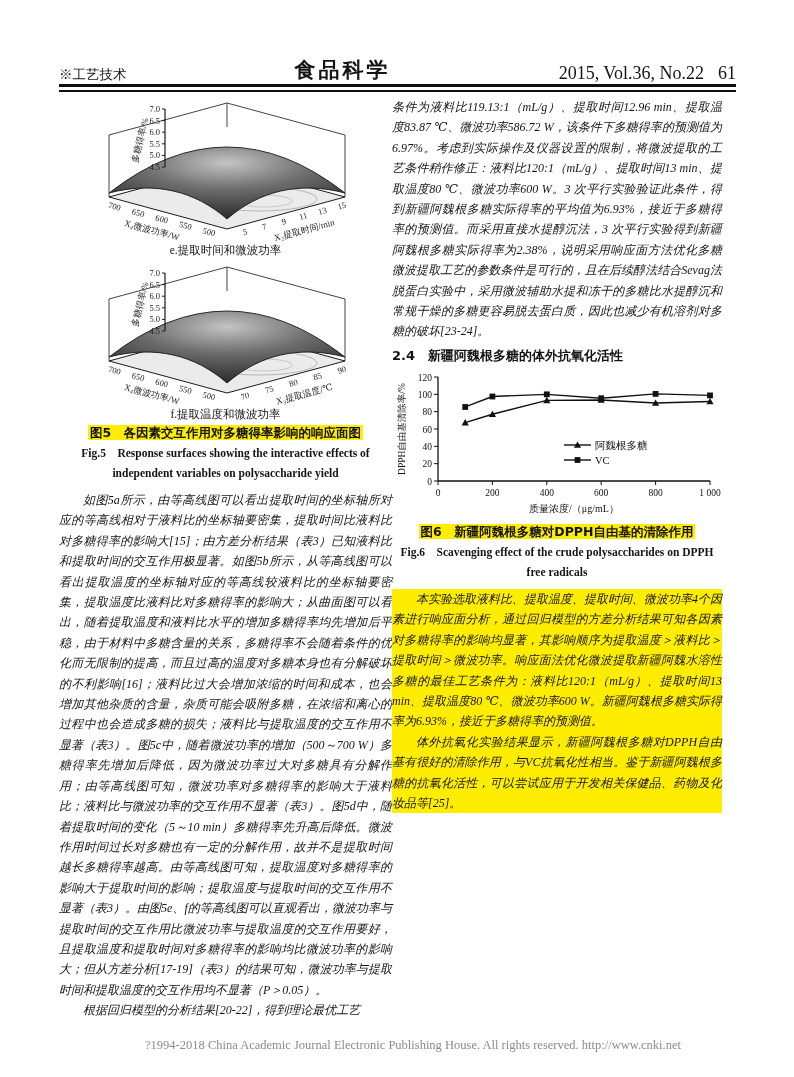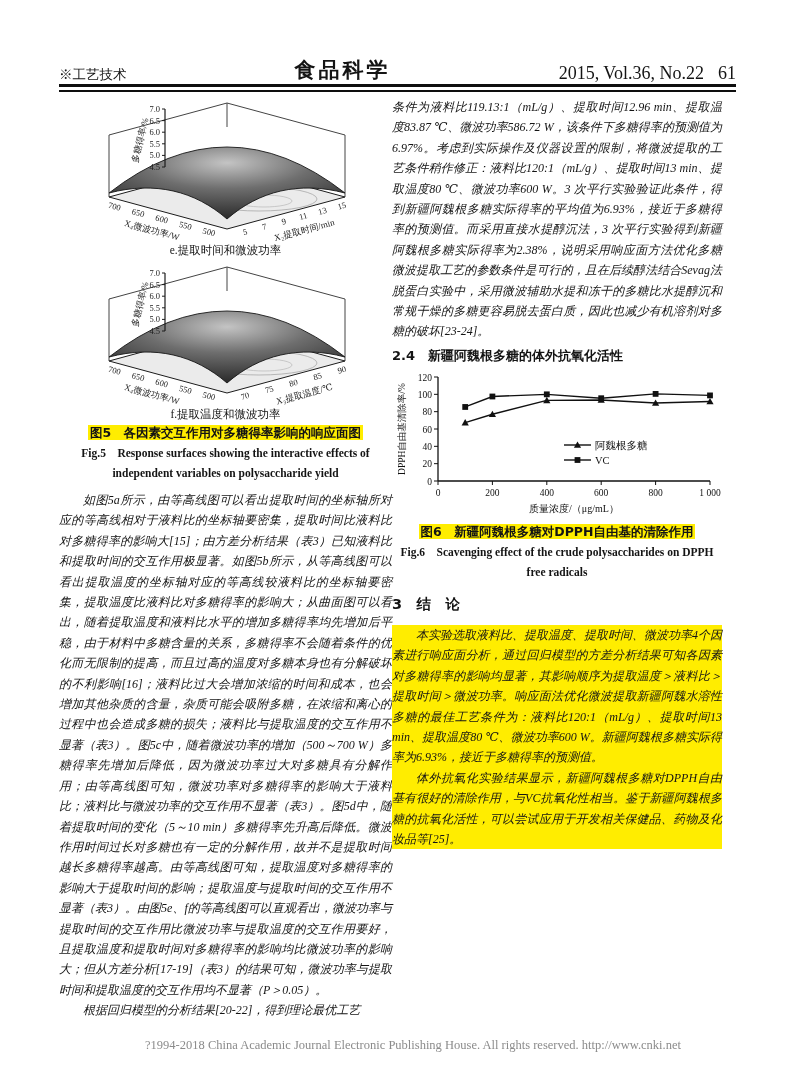--- a/index.html
+++ b/index.html
@@ -207,21 +207,20 @@
             <rect x="182.6" y="88.1" width="5.8" height="5.8" fill="#111"></rect>
             <text x="203" y="94.8" font-size="10.5" fill="#111">VC</text>
           </svg>
       </div>
       <div class="figcap-zh">
         <span class="hlspan">图6　新疆阿魏根多糖对DPPH自由基的清除作用</span>
       </div>
       <div class="figcap-en">Fig.6　Scavenging effect of the crude polysaccharides on DPPH free radicals</div>
 
 
-      <div class="concl-heading">3　结　论</div>
 
       <div class="body">
           <p class="hl">本实验选取液料比、提取温度、提取时间、微波功率4个因素进行响应面分析，通过回归模型的方差分析结果可知各因素对多糖得率的影响均显著，其影响顺序为提取温度＞液料比＞提取时间＞微波功率。响应面法优化微波提取新疆阿魏水溶性多糖的最佳工艺条件为：液料比120:1（mL/g）、提取时间13 min、提取温度80 ℃、微波功率600 W。新疆阿魏根多糖实际得率为6.93%，接近于多糖得率的预测值。</p>
           <p class="hl">体外抗氧化实验结果显示，新疆阿魏根多糖对DPPH自由基有很好的清除作用，与VC抗氧化性相当。鉴于新疆阿魏根多糖的抗氧化活性，可以尝试应用于开发相关保健品、药物及化妆品等[25]。</p>
         </div>
     </div>
 
   </div>
 
   <div class="footer">

